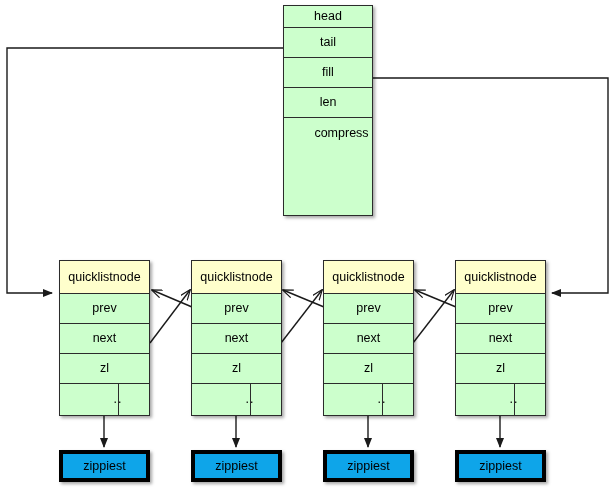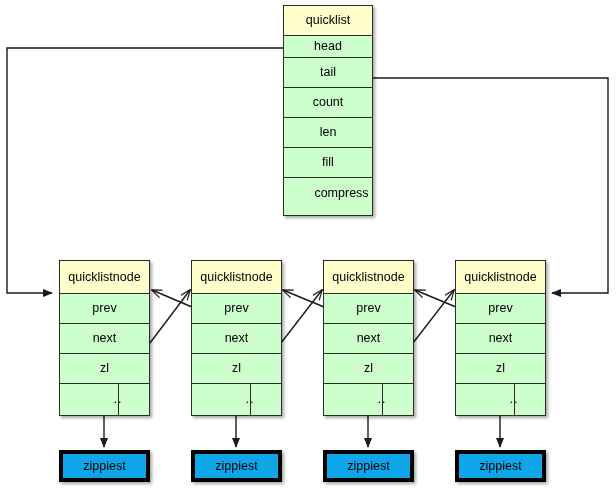--- a/index.html
+++ b/index.html
@@ -106,26 +106,24 @@
 
     <path d="M456,307 L415,290" fill="none" stroke="#1a1a1a" stroke-width="1.4" marker-end="url(#arrow-open)"></path>
 
     <path d="M104,416 L104,447" fill="none" stroke="#1a1a1a" stroke-width="1.4" marker-end="url(#arrow)"></path>
     <path d="M236,416 L236,447" fill="none" stroke="#1a1a1a" stroke-width="1.4" marker-end="url(#arrow)"></path>
     <path d="M368,416 L368,447" fill="none" stroke="#1a1a1a" stroke-width="1.4" marker-end="url(#arrow)"></path>
     <path d="M500,416 L500,447" fill="none" stroke="#1a1a1a" stroke-width="1.4" marker-end="url(#arrow)"></path>
   </svg>
 
   <div class="struct-box" style="left:283px; top:5px; width:90px; height:211px;">
-    <div class="struct-row header" style="height:30px;">quicklist</div>
     <div class="struct-row" style="height:22px;">head</div>
     <div class="struct-row" style="height:30px;text-align:right;">tail</div>
-    <div class="struct-row" style="height:30px;">count</div>
+    <div class="struct-row" style="height:30px;">fill</div>
     <div class="struct-row" style="height:30px;">len</div>
-    <div class="struct-row" style="height:30px;">fill</div>
     <div class="struct-row" style="height:31px;">compress</div>
   </div>
 
   <div class="struct-box" style="left:59px; top:260px; width:91px; height:156px;">
     <div class="struct-row header" style="height:33px;">quicklistnode</div>
     <div class="struct-row" style="height:30px;">prev</div>
     <div class="struct-row" style="height:30px;">next</div>
     <div class="struct-row" style="height:30px;">zl</div>
     <div class="struct-row dots" style="height:31px;">..</div>
   </div>

